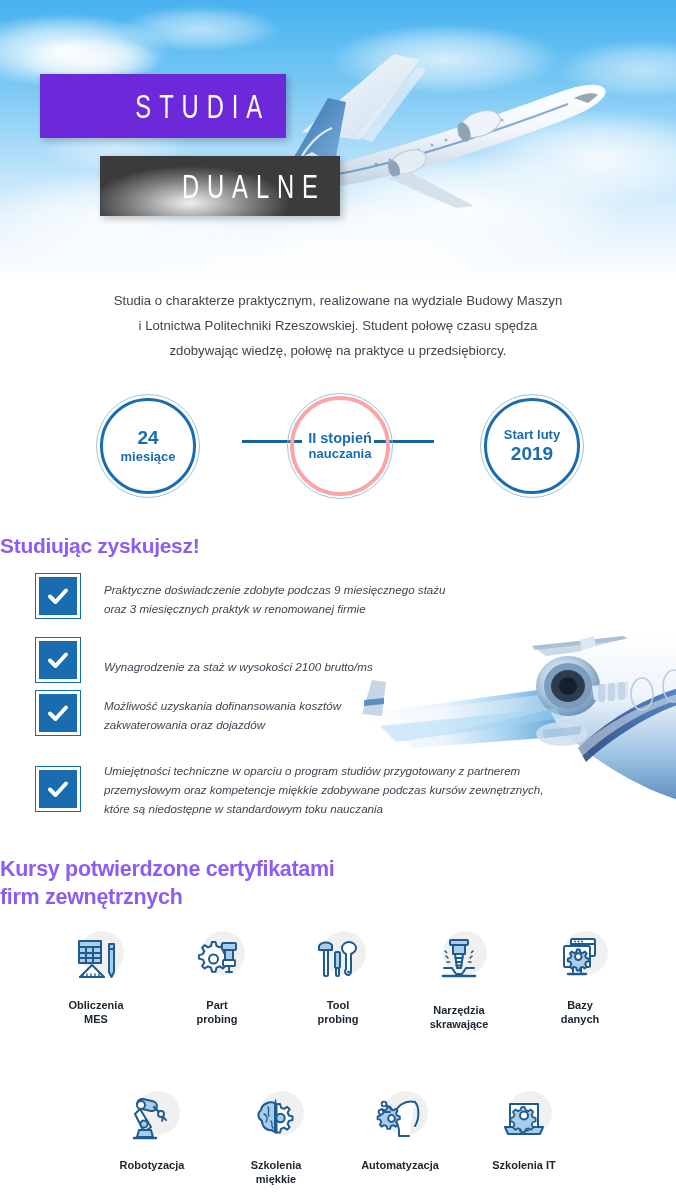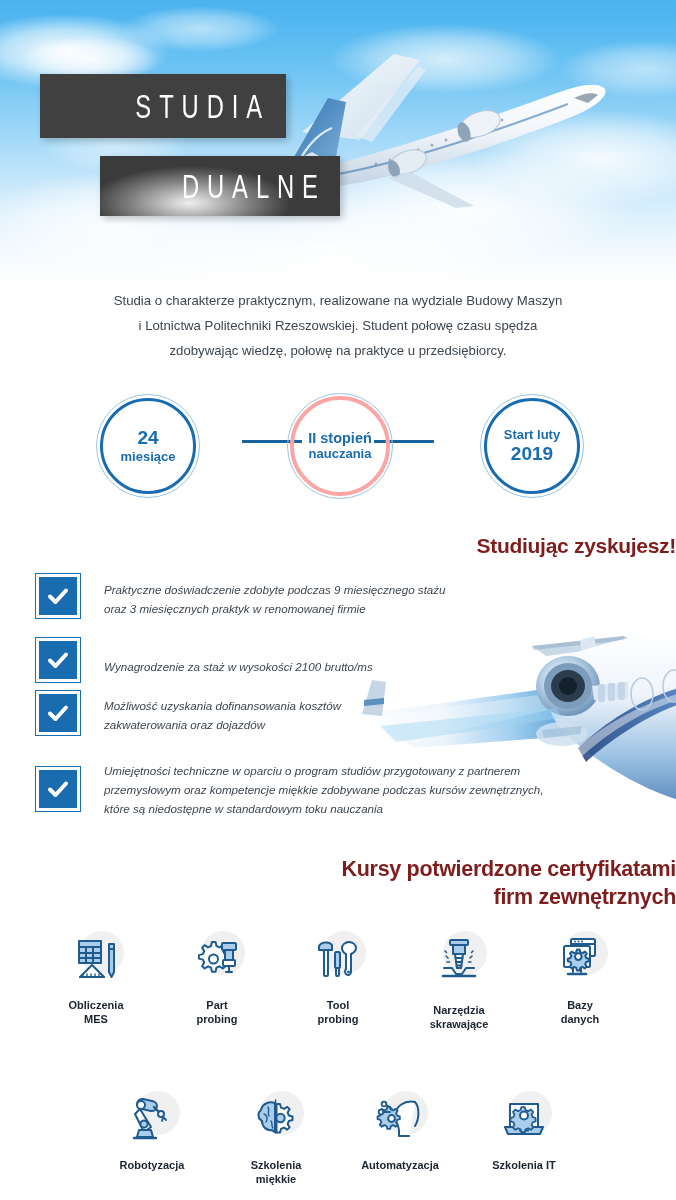--- a/index.html
+++ b/index.html
@@ -65,21 +65,21 @@
 
   .title-box {
     position: absolute;
     display: flex;
     align-items: center;
     box-shadow: 3px 3px 7px rgba(0,0,0,0.22);
   }
   .title-studia {
     left: 40px; top: 74px;
     width: 246px; height: 64px;
-    background: #404040;
+    background: #6d28d9;
     justify-content: flex-end;
     padding-right: 16px;
   }
   .title-dualne {
     left: 100px; top: 156px;
     width: 240px; height: 60px;
     background: #3b3b3b;
     justify-content: flex-end;
     padding-right: 14px;
     overflow: hidden;
@@ -156,22 +156,22 @@
   .ring .small { font-size: 13px; font-weight: 700; line-height: 1.2; }
   .ring-b .big   { font-size: 14.5px; font-weight: bold; }
   .ring-b .small { font-size: 13px; }
   .ring-c .small { font-size: 13px; }
   .ring-c .big   { font-size: 19px; }
 
   
   .sect-head {
     position: absolute;
     width: 676px;
-    text-align: right;
-    color: #7f1d1d;
+    text-align: left;
+    color: #8b5cf6;
     font-weight: bold;
     letter-spacing: -0.3px;
   }
   .head-benefits { top: 534px; font-size: 21px; }
   .head-courses  { top: 855px; font-size: 21.5px; line-height: 28px; }
 
   .jet {
     position: absolute;
     left: 356px; top: 602px;
     width: 330px; height: 226px;

